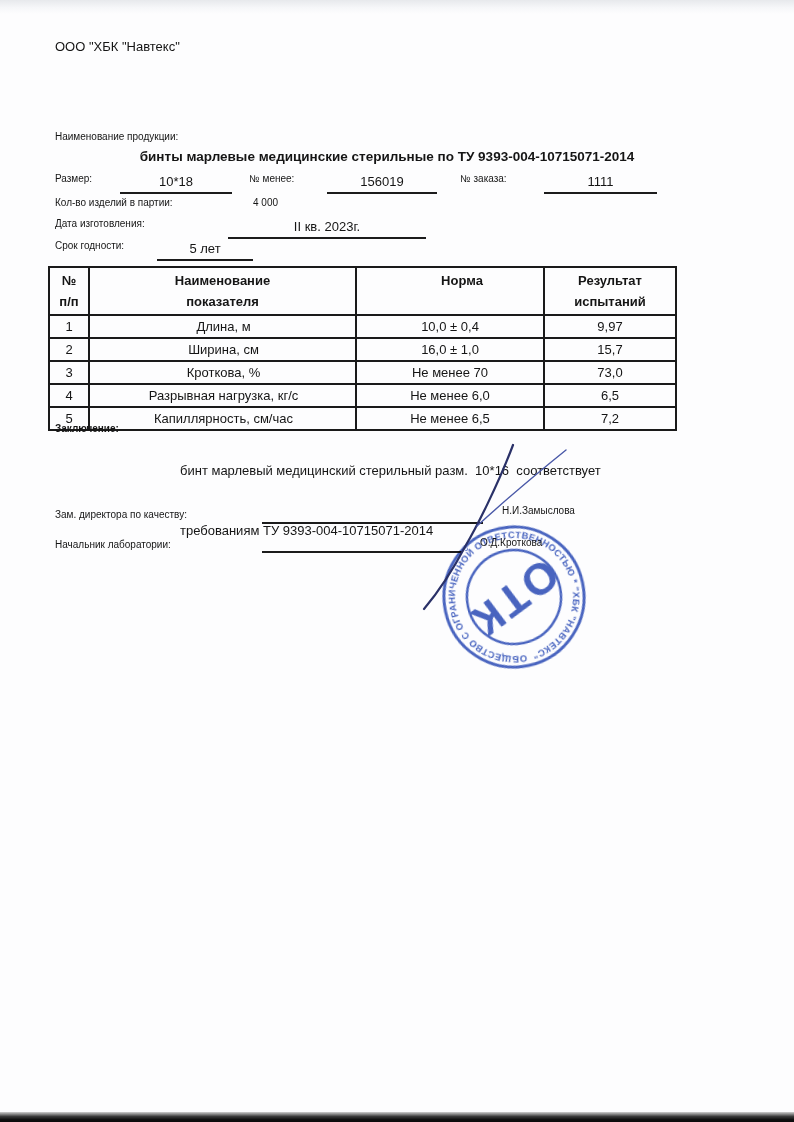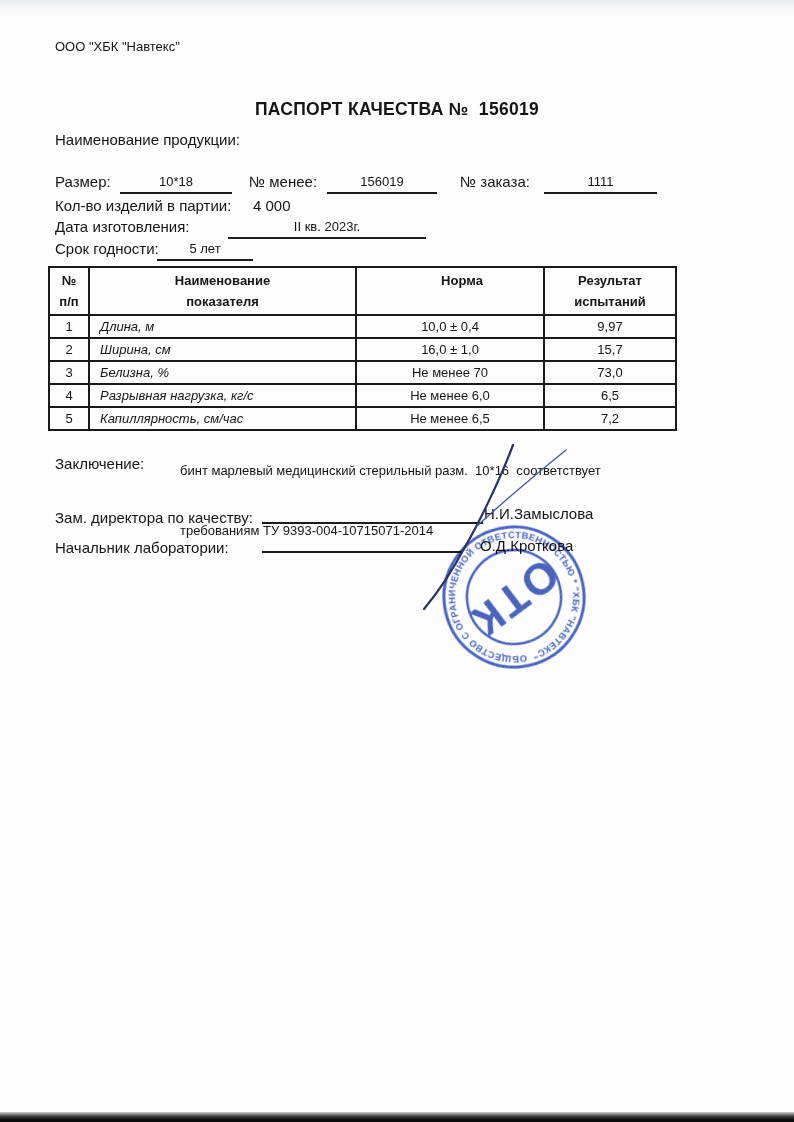--- a/index.html
+++ b/index.html
@@ -9,35 +9,35 @@
     color:#151515; font-size:13px; overflow:hidden;
   }
   .abs{position:absolute;}
   .scan-top{position:absolute;left:0;top:0;right:0;height:14px;
     background:linear-gradient(180deg,#e7e9ec 0%,#f6f7f9 55%,#fdfdfe 100%);}
   .scan-bottom{position:absolute;left:0;right:0;bottom:0;height:10px;
     background:linear-gradient(180deg,#cfcfcf 0%,#3a3a3a 45%,#101010 75%,#0b0b0b 100%);}
   .org{position:absolute;left:55px;top:37px;line-height:19px;font-size:13px;}
   .title{position:absolute;left:0;right:0;top:99px;text-align:center;
     font-weight:700;font-size:17.5px;white-space:pre;letter-spacing:.3px;}
-  .lbl{font-size:15px;}
-  .bold{font-weight:400;margin-top:32px;}
+  .lbl{font-size:10px;}
+  .bold{font-weight:700;}
   .product-name{position:absolute;left:0;right:20px;top:149px;text-align:center;
     font-weight:700;font-size:13.5px;}
   .u{border-bottom:2px solid #1c1c1c;text-align:center;height:19px;line-height:17px;}
   .line{background:#1c1c1c;height:2px;}
   
   .results{position:absolute;left:48px;top:266px;width:627px;border-collapse:collapse;
     table-layout:fixed;font-size:13px;}
   .results th,.results td{border:2px solid #1a1a1a;padding:0 8px;}
   .results th{font-weight:700;text-align:center;line-height:21px;padding:2px 4px;}
   .results th.norm{vertical-align:top;padding-left:28px;}
   .results td{height:21px;}
   .c{text-align:center;}
-  .l{text-align:left;padding-left:10px !important;font-style:italic;}
+  .l{text-align:center;padding-left:10px !important;}
   
   .concl-text{line-height:20px;white-space:pre-wrap;}
   
   .stamp{position:absolute;left:434px;top:517px;width:160px;height:160px;
     transform:rotate(168deg);opacity:.88;mix-blend-mode:multiply;filter:blur(.3px);}
   .ringtext{font-size:9.3px;font-weight:700;letter-spacing:.4px;fill:var(--stamp,#3050b8);
     font-family:"Liberation Sans",sans-serif;}
   .otk{font-size:44px;font-weight:700;fill:var(--stamp,#3050b8);text-anchor:middle;
     letter-spacing:3px;font-family:"Liberation Sans",sans-serif;}
   .stampcircle{fill:none;stroke:var(--stamp,#3050b8);}
@@ -46,23 +46,23 @@
 </head>
 <body>
 
 <div class="page">
   <div class="scan-top"></div>
 
   <div class="org">
     <div>ООО "ХБК "Навтекс"</div>
   </div>
 
-  <div class="title">ПАСПОРТ КАЧЕСТВА №  156019</div>
 
   <div class="abs lbl" style="left:55px;top:131px">Наименование продукции:</div>
+  <div class="product-name">бинты марлевые медицинские стерильные по ТУ 9393-004-10715071-2014</div>
 
   <div>
     <span class="abs lbl" style="left:55px;top:173px">Размер:</span>
     <span class="abs u" style="left:120px;top:173px;width:112px">10*18</span>
     <span class="abs lbl" style="left:249px;top:173px">№ менее:</span>
     <span class="abs u" style="left:327px;top:173px;width:110px">156019</span>
     <span class="abs lbl" style="left:460px;top:173px">№ заказа:</span>
     <span class="abs u" style="left:544px;top:173px;width:113px">1111</span>
   </div>
 
@@ -113,21 +113,21 @@
         <td class="c">9,97</td>
       </tr>
       <tr>
         <td class="c">2</td>
         <td class="l">Ширина, см</td>
         <td class="c">16,0 ± 1,0</td>
         <td class="c">15,7</td>
       </tr>
       <tr>
         <td class="c">3</td>
-        <td class="l">Белизна, %</td>
+        <td class="l">Кроткова, %</td>
         <td class="c">Не менее 70</td>
         <td class="c">73,0</td>
       </tr>
       <tr>
         <td class="c">4</td>
         <td class="l">Разрывная нагрузка, кг/с</td>
         <td class="c">Не менее 6,0</td>
         <td class="c">6,5</td>
       </tr>
       <tr>
@@ -143,21 +143,21 @@
     <span class="abs lbl bold" style="left:55px;top:423px">Заключение:</span>
     <div class="abs concl-text" style="left:180px;top:421px;width:520px">
       <div>бинт марлевый медицинский стерильный разм.  10*16  соответствует</div>
       <div>требованиям ТУ 9393-004-10715071-2014</div>
     </div>
   </div>
 
   <div>
     <span class="abs lbl" style="left:55px;top:509px">Зам. директора по качеству:</span>
     <span class="abs line" style="left:262px;top:522px;width:221px"></span>
-    <span class="abs lbl" style="left:484px;top:505px">Н.И.Замыслова</span>
+    <span class="abs lbl" style="left:502px;top:505px">Н.И.Замыслова</span>
   </div>
   <div>
     <span class="abs lbl" style="left:55px;top:539px">Начальник лаборатории:</span>
     <span class="abs line" style="left:262px;top:551px;width:200px"></span>
     <span class="abs lbl" style="left:480px;top:537px">О.Д.Кроткова</span>
   </div>
 
   <svg class="stamp" viewBox="0 0 160 160">
     <circle class="stampcircle" cx="80" cy="80" r="70" stroke-width="3"></circle>
     <circle class="stampcircle" cx="80" cy="80" r="47" stroke-width="2.5"></circle>

